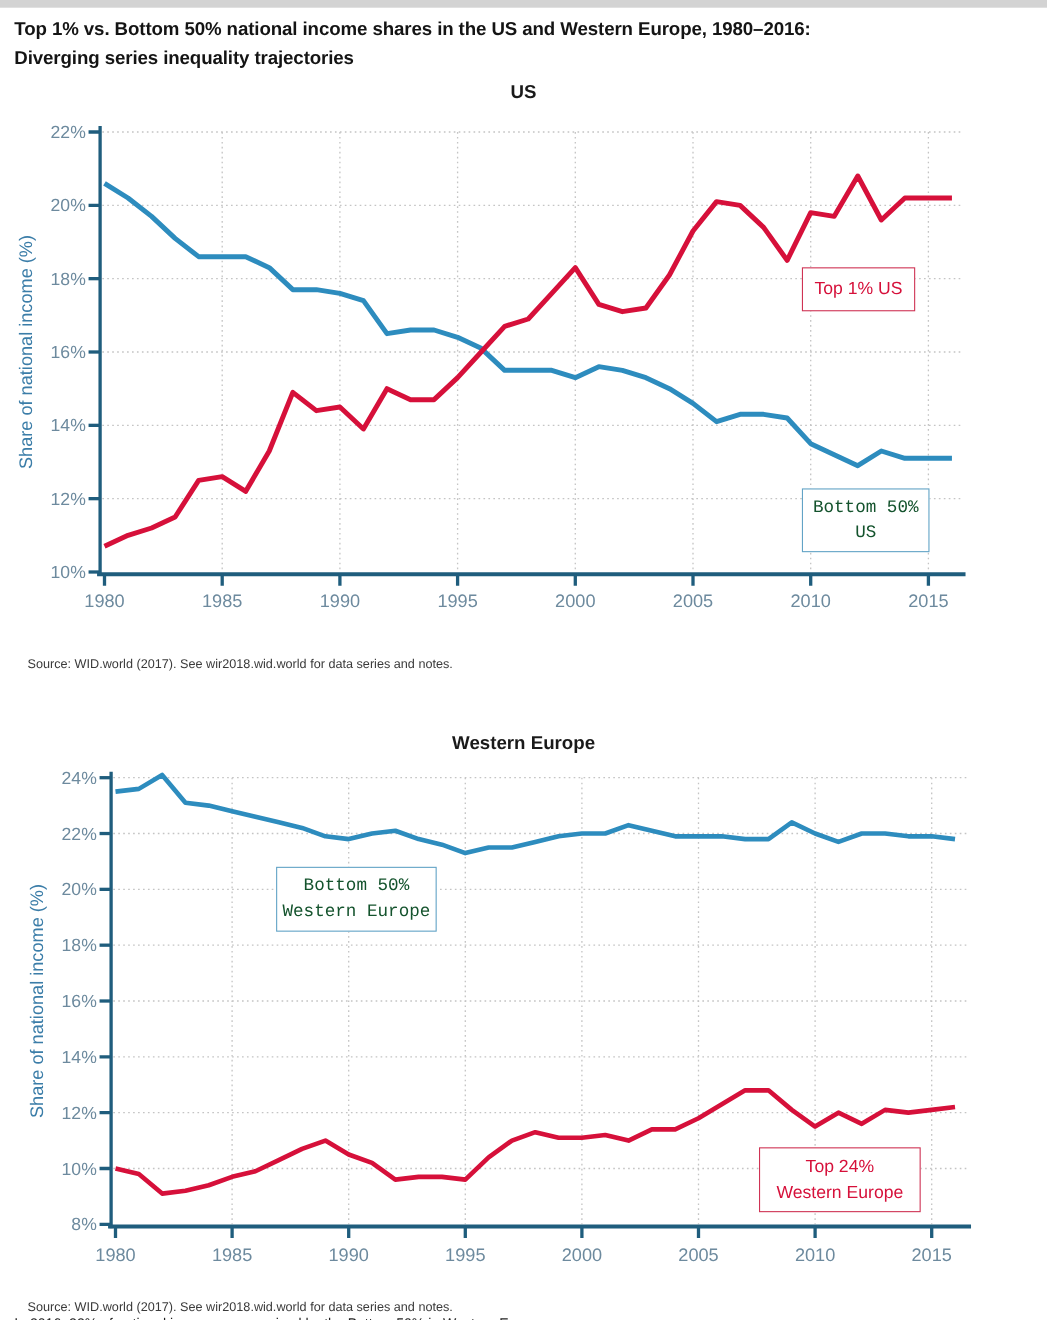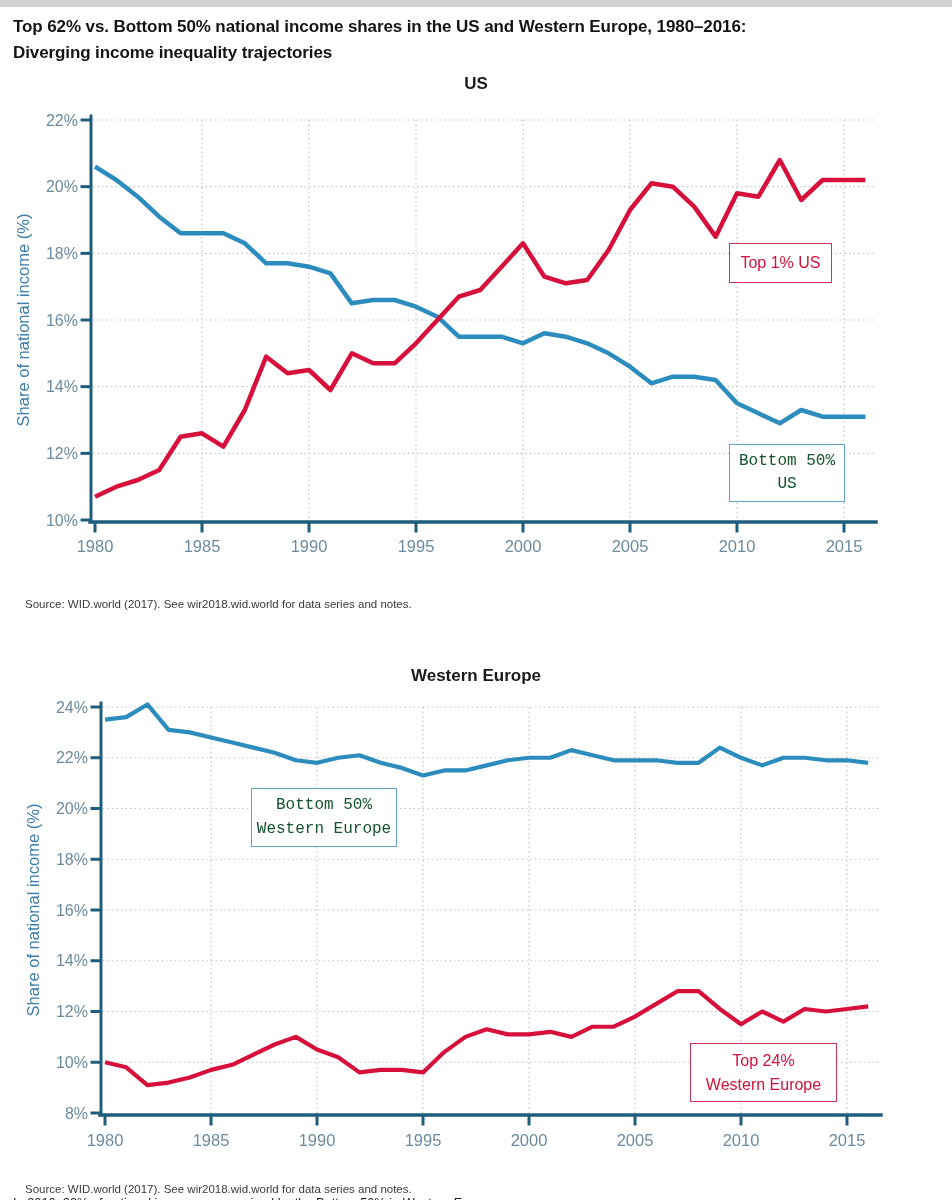--- a/index.html
+++ b/index.html
@@ -45,21 +45,21 @@
   }
   #note-mid{top:606px;}
   #note-bottom{top:1193px;}
 </style>
 </head>
 <body>
 
 <div class="page">
   <div class="top-strip"></div>
 
-  <h1 class="main-title"><span>Top 62% vs. Bottom 50% national income shares in the US and Western Europe, 1980–2016:</span><br><span>Diverging income inequality trajectories</span></h1>
+  <h1 class="main-title"><span>Top 1% vs. Bottom 50% national income shares in the US and Western Europe, 1980–2016:</span><br><span>Diverging series inequality trajectories</span></h1>
 
   <h2 class="chart-title" id="title-us">US</h2>
   <svg id="plot0" width="952" height="470">
       <g stroke="#c4c4c4" stroke-width="1.2" stroke-dasharray="1.5 3">
         <line x1="93" y1="353.3333333333333" x2="876" y2="353.3333333333333"></line>
         <line x1="93" y1="286.6666666666667" x2="876" y2="286.6666666666667"></line>
         <line x1="93" y1="220" x2="876" y2="220"></line>
         <line x1="93" y1="153.33333333333334" x2="876" y2="153.33333333333334"></line>
         <line x1="93" y1="86.66666666666667" x2="876" y2="86.66666666666667"></line>
         <line x1="93" y1="20" x2="876" y2="20"></line>

